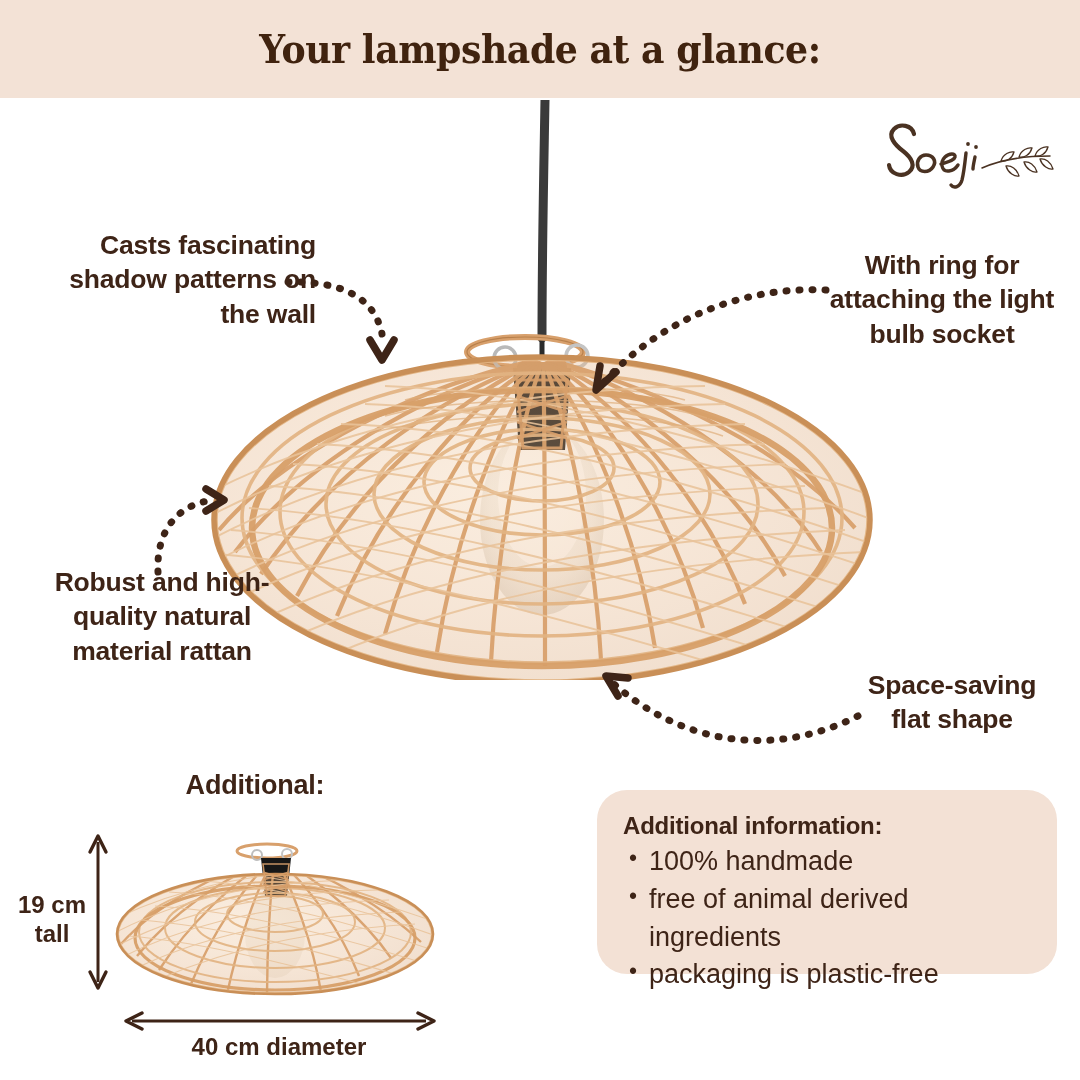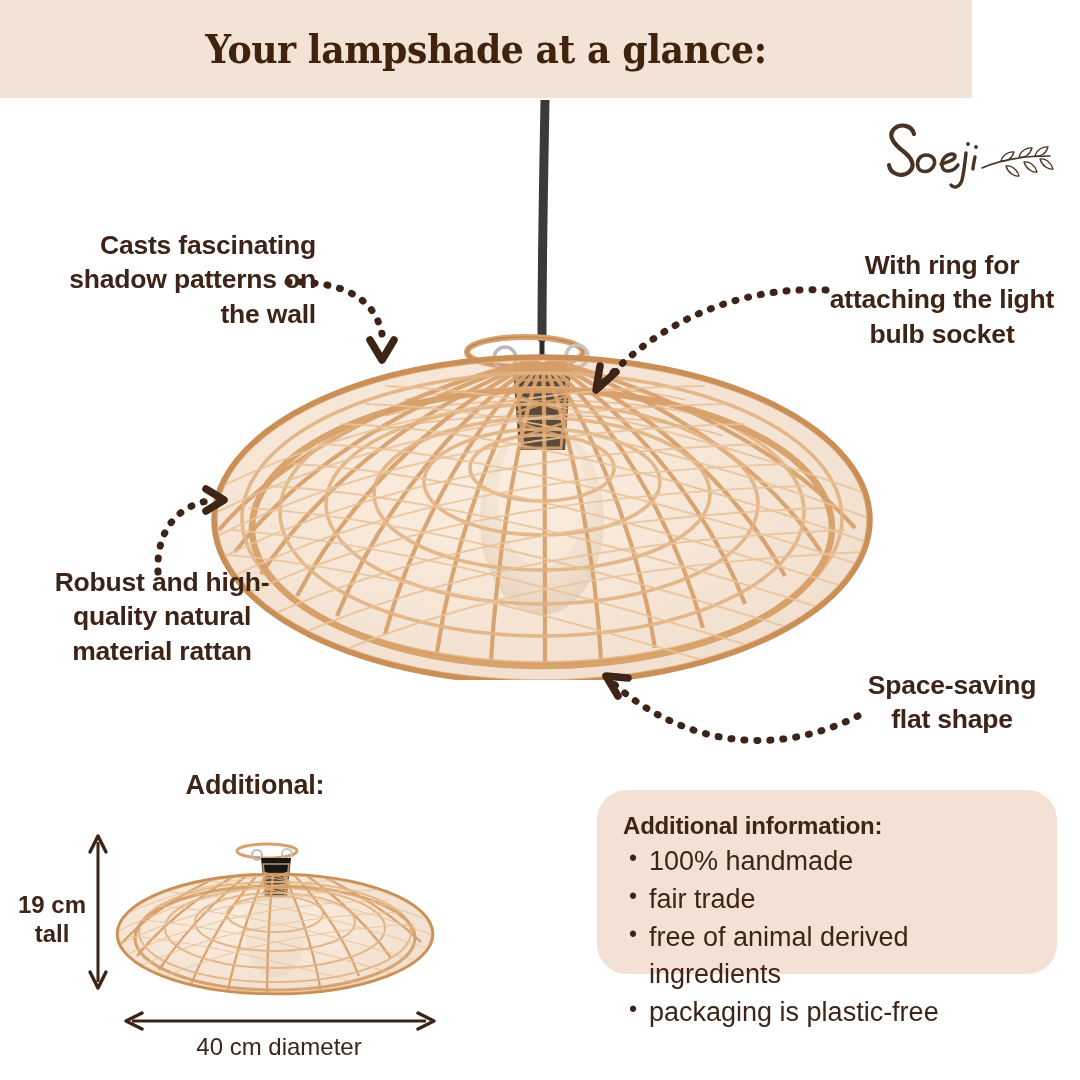--- a/index.html
+++ b/index.html
@@ -8,21 +8,21 @@
   body {
     background:#ffffff;
     font-family:"Liberation Sans", sans-serif;
     position:relative;
     overflow:hidden;
   }
   #stage { position:relative; width:1080px; height:1080px; }
 
   
   .banner {
-    position:absolute; left:0; top:0; width:972px; height:98px;
+    position:absolute; left:0; top:0; width:1080px; height:98px;
     background:#f3e2d6;
     display:flex; align-items:center; justify-content:center;
   }
   .banner-title {
     font-family:"DejaVu Serif", serif;
     font-weight:700;
     font-size:39px;
     letter-spacing:-0.5px;
     color:#40230f;
     transform:scaleX(0.93);
@@ -57,21 +57,21 @@
   }
   .dim-height-label {
     position:absolute; left:14px; top:890px; width:76px;
     text-align:center;
     font-size:24px; font-weight:700; color:#3e2417; line-height:1.22;
   }
   .dim-height-label span { display:block; }
   .dim-width-label {
     position:absolute; left:126px; top:1033px; width:306px;
     text-align:center;
-    font-size:24px; font-weight:400; color:#3e2417;
+    font-size:24px; font-weight:700; color:#3e2417;
   }
 
   
   .info-card {
     position:absolute; left:597px; top:790px; width:460px; height:184px;
     background:#f3e1d5;
     border-radius:30px;
     padding:22px 26px 0 26px;
   }
   .info-title {
@@ -371,19 +371,18 @@
   <div class="dim-height-label">
     <span>19 cm</span>
     <span>tall</span>
   </div>
   <div class="dim-width-label">40 cm diameter</div>
 
   <div class="info-card">
     <div class="info-title">Additional information:</div>
     <ul class="info-list">
       <li>100% handmade</li>
-      <li>fair trade</li>
       <li>free of animal derived ingredients</li>
       <li>packaging is plastic-free</li>
     </ul>
   </div>
 
 </div>
 
 </body></html>

